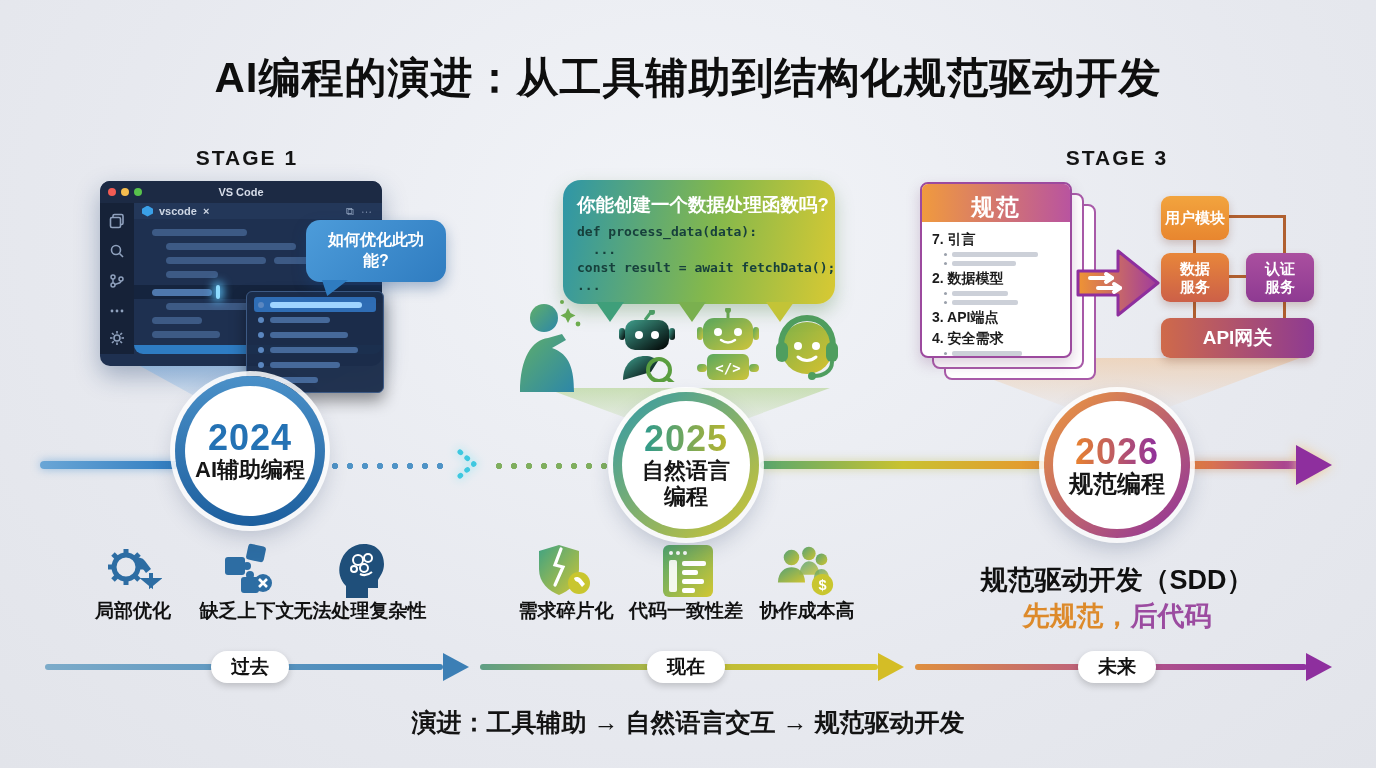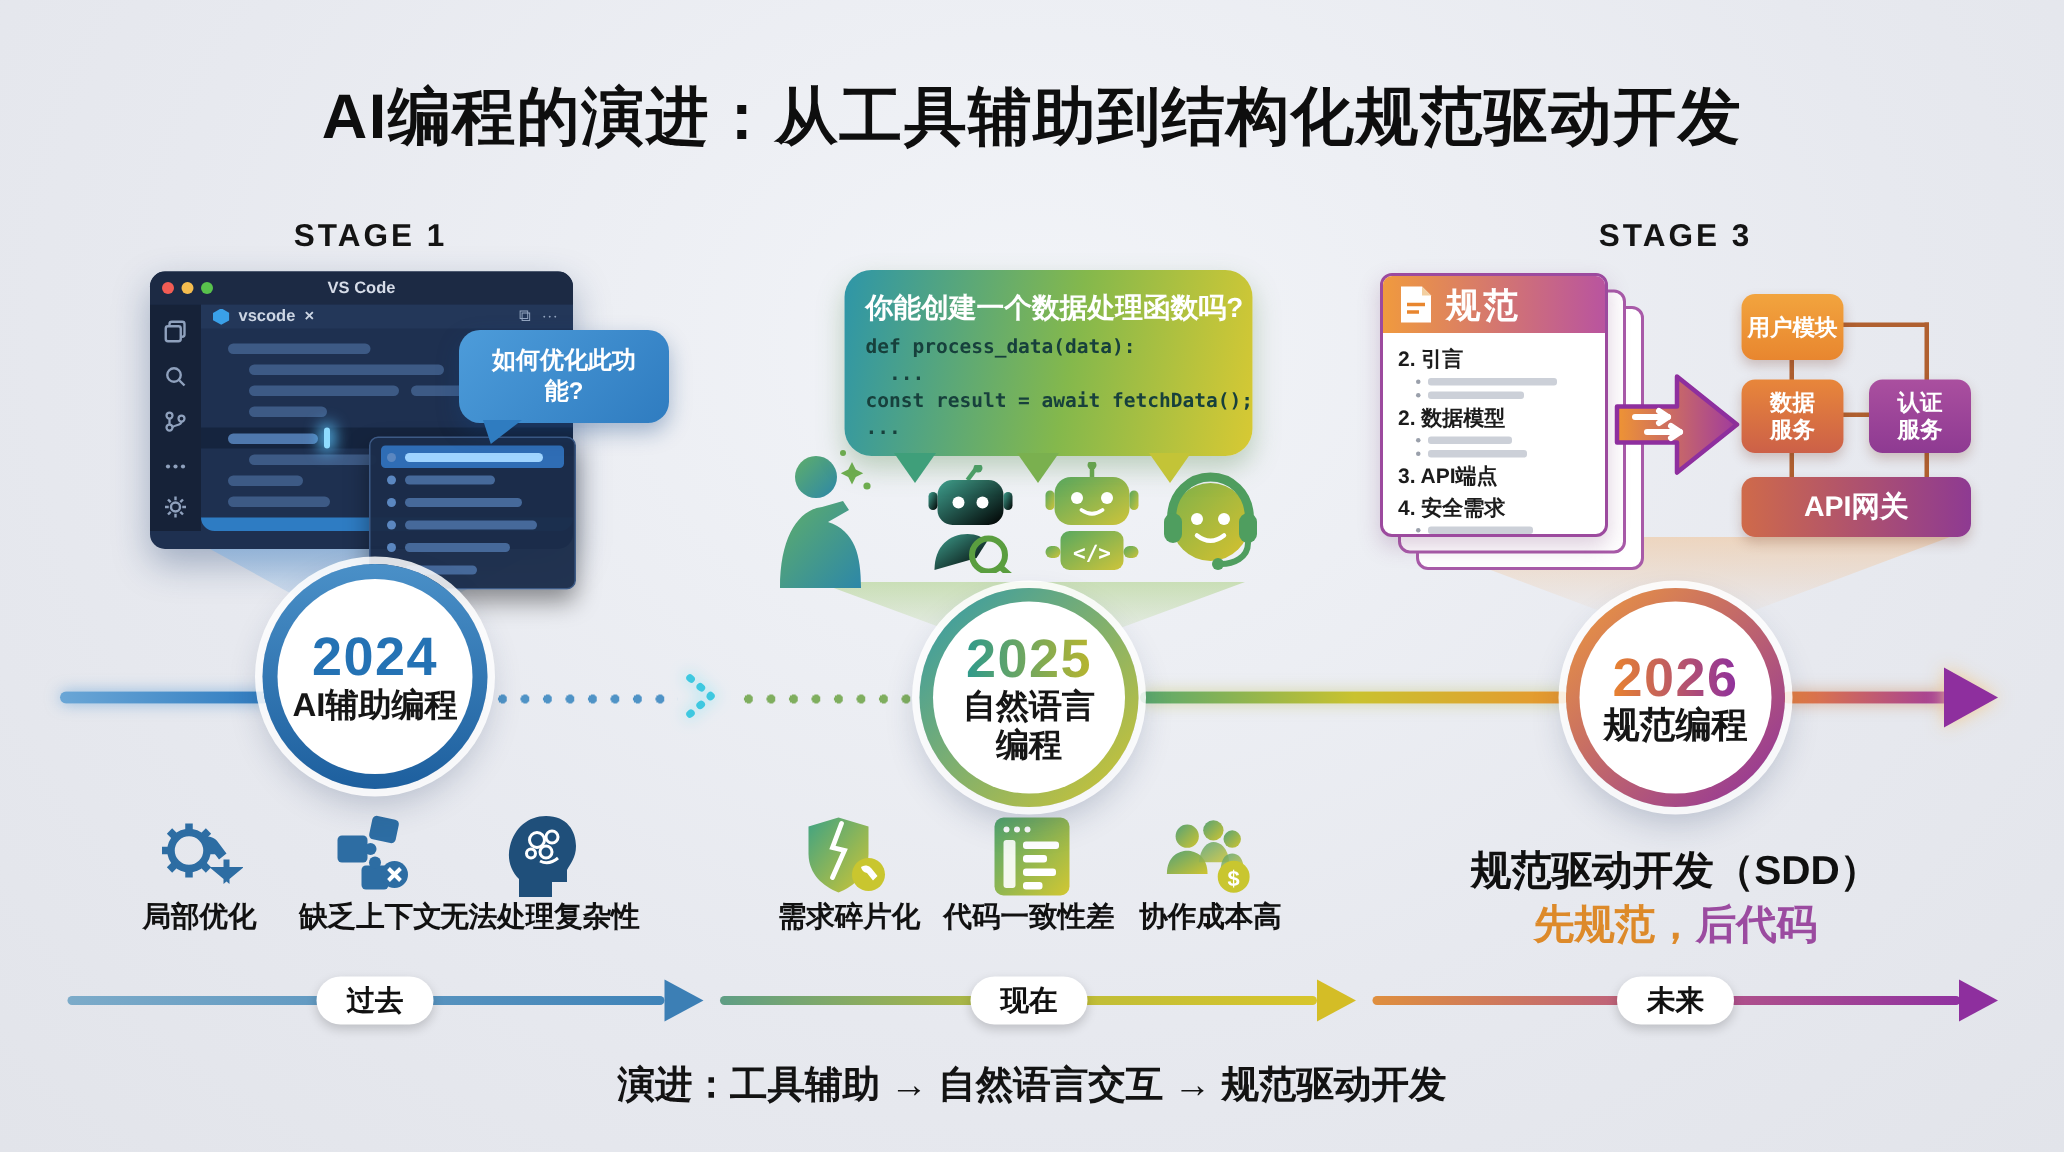--- a/index.html
+++ b/index.html
@@ -108,21 +108,21 @@
   .bcode { font-family:"DejaVu Sans Mono", monospace; font-size:13px; font-weight:700;
     color:#17403c; line-height:18px; white-space:pre; }
   .btail { top:302px; width:28px; height:20px; clip-path:polygon(0 0,100% 0,50% 100%); z-index:4; }
 
   
   .doc-ghost { background:#fff; border:2px solid #a85aa8; border-radius:8px; }
   .doccard { left:920px; top:182px; width:152px; height:176px; background:#fff;
     border:2px solid #9c4a9e; border-radius:8px; overflow:hidden; z-index:3;
     box-shadow:0 6px 14px rgba(120,60,120,.25); }
   .dochead { height:38px; background:linear-gradient(90deg,#f09a3e,#b9549f);
-    display:flex; align-items:center; gap:8px; padding:0 10px; }
+    display:flex; align-items:center; gap:8px; padding:0 10px;flex-direction:column; }
   .dochead .dt { color:#fff; font-size:23px; font-weight:900; letter-spacing:2px; }
   .docbody { padding:6px 10px; }
   .ditem { font-size:14px; font-weight:800; color:#1c1c1c; margin-top:3px; }
   .dbullets { padding-left:12px; margin:3px 0 2px; }
   .dbul { display:flex; align-items:center; gap:5px; margin-bottom:4px; }
   .dbul i { width:3px; height:3px; border-radius:50%; background:#9aa0ab; }
   .dbul b { height:5px; border-radius:2px; background:#ccd0d8; display:block; }
 
   
   .archbox { border-radius:9px; color:#fff; font-weight:800; display:flex; align-items:center;
@@ -391,21 +391,21 @@
     <div class="dochead">
       <svg width="24" height="28" viewBox="0 0 24 28">
         <path d="M2 2 h14 l6 6 v18 h-20 Z" fill="#fff"></path>
           <path d="M16 2 l6 6 h-6 Z" fill="#f3cfa0"></path>
         <line x1="6" y1="14" x2="18" y2="14" stroke="#e8862f" stroke-width="2.4"></line>
         <line x1="6" y1="19" x2="14" y2="19" stroke="#e8862f" stroke-width="2.4"></line>
       </svg>
       <span class="dt">规范</span>
     </div>
     <div class="docbody">
-      <div class="ditem">2. 引言</div>
+      <div class="ditem">7. 引言</div>
       <div class="dbullets">
         <div class="dbul">
             <i></i>
             <b style="width:86px;"></b>
           </div>
         <div class="dbul">
             <i></i>
             <b style="width:64px;"></b>
           </div>
       </div>

